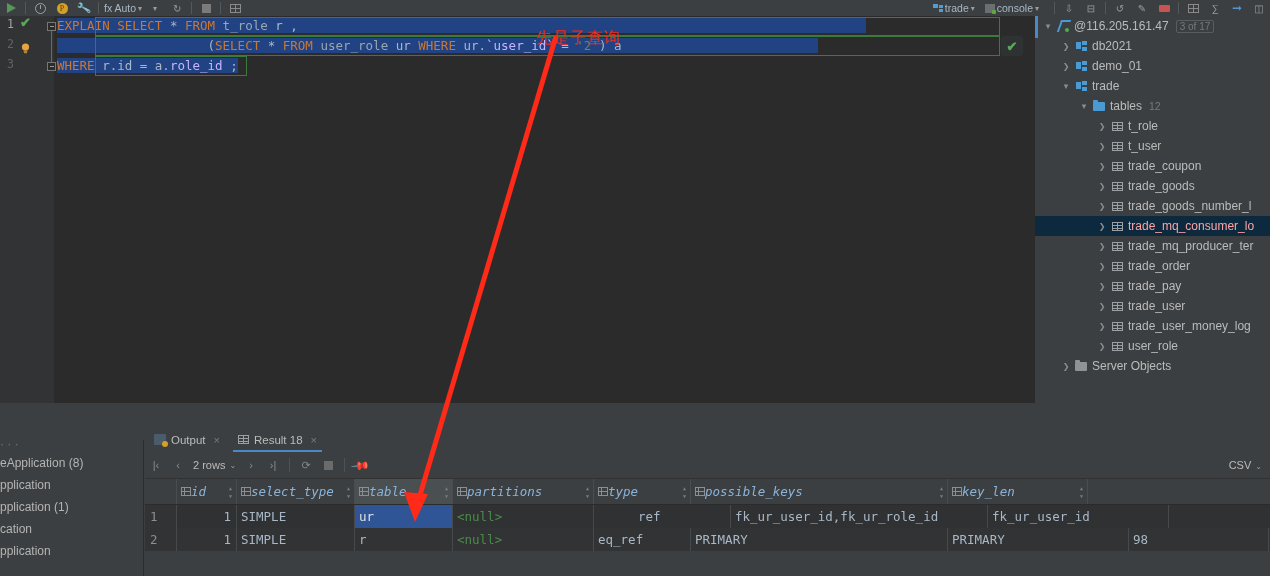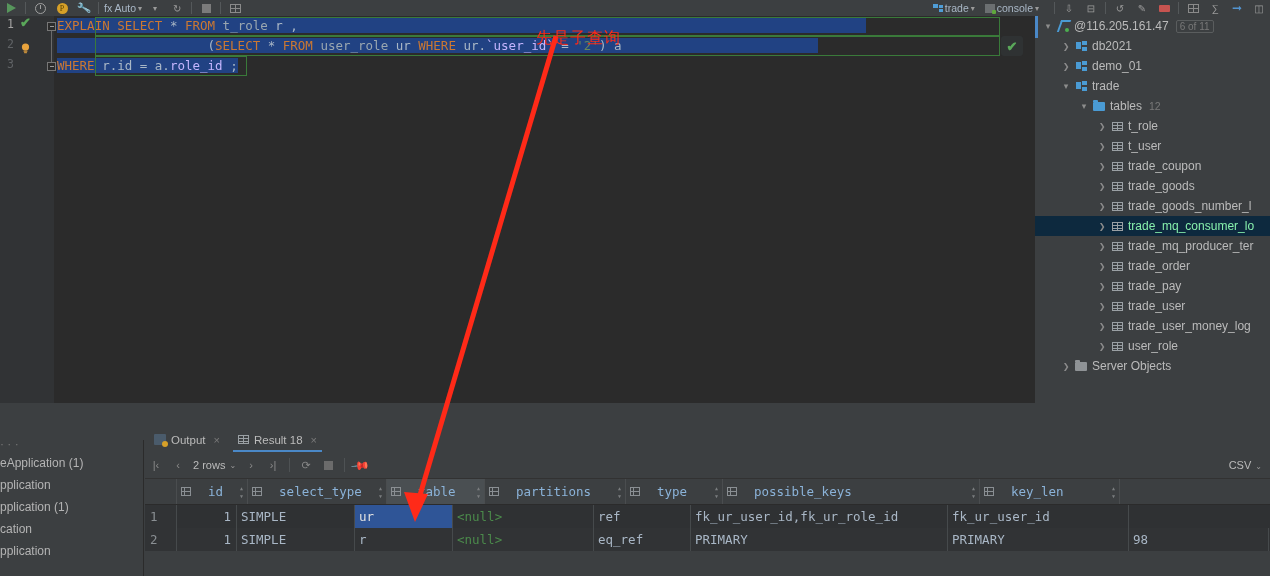--- a/index.html
+++ b/index.html
@@ -178,21 +178,21 @@
     background: #3c3f41;
     overflow: hidden;
   }
   .tree-row {
     height: 20px; display: flex; align-items: center;
     font-size: 12px; color: #bbbbbb;
     white-space: nowrap;
     position: relative;
   }
   .tree-row.selected { background: #0d293e; }
-  .tree-row.selected .tr-label { color: #86efac; }
+  .tree-row.selected .tr-label { color: #fca5a5; }
   .twisty {
     width: 14px; text-align: center; color: #8c8c8c; font-size: 9px;
     flex: 0 0 14px;
   }
   .tr-ico { flex: 0 0 16px; display:flex; align-items:center; justify-content:center; }
   .tr-label { padding-left: 3px; }
   .tr-badge {
     margin-left: 7px; color: #787878; font-size: 10.5px;
   }
   .tr-badge.boxed {
@@ -326,21 +326,22 @@
     background: #3c3f41;
     border-bottom: 1px solid #2b2b2b;
   }
   .gh {
     display: flex; align-items: center;
     color: #8bb3d9; font-size: 12.5px;
     border-right: 1px solid #4a4d4f;
     box-sizing: border-box;
     padding-left: 4px;
     position: relative;
-    gap: 17px;
+    gap: 0;
+    font-style: italic;
   }
   .gh.highlight { background: #4a4f52; }
   .gh .sortglyph {
     margin-left:auto; color:#7a7d7f; font-size:9px; padding-right: 4px;
     line-height: 8px;
   }
   .gh-ico {
     width: 10px; height: 9px; flex:0 0 10px;
     background:
       linear-gradient(#8a8f93,#8a8f93) 0 0/100% 1px no-repeat,
@@ -490,21 +491,21 @@
   </div>
 
   <div class="sidebar">
     <div class="sidebar-leftbar"></div>
     <div class="tree-row" style="padding-left:6px">
       <div class="twisty">▾</div>
       <div class="tr-ico">
           <div class="ico-conn"></div>
         </div>
       <div class="tr-label">@116.205.161.47</div>
-      <div class="tr-badge boxed">6 of 11</div>
+      <div class="tr-badge boxed">3 of 17</div>
     </div>
     <div id="tree-nodes">
         <div class="tree-row" style="padding-left: 24px;">
           <div class="twisty" style="font-size: 8px;">❯</div>
           <div class="tr-ico">
             <div class="ico-dbgrp"></div>
           </div>
           <div class="tr-label">db2021</div>
         </div>
         <div class="tree-row" style="padding-left: 24px;">
@@ -701,42 +702,42 @@
           <span class="sortglyph" style="font-size: 5px;">▲<br>▼</span>
         </div>
       </div>
     <div id="grid-body">
         <div class="grid-row odd">
           <div class="gcell rownum" style="flex: 0 0 32px;">1</div>
           <div class="gcell num" style="flex: 0 0 60px;">1</div>
           <div class="gcell " style="flex: 0 0 118px;">SIMPLE</div>
           <div class="gcell selected" style="flex: 0 0 98px;">ur</div>
           <div class="gcell nullv" style="flex: 0 0 141px;">&lt;null&gt;</div>
-          <div class="gcell " style="flex: 0 0 97px;">ref</div>
+          <div class="gcell " style="flex: 0 0 97px; margin-left: 40px;">ref</div>
           <div class="gcell " style="flex: 0 0 257px;">fk_ur_user_id,fk_ur_role_id</div>
           <div class="gcell " style="flex: 0 0 181px;">fk_ur_user_id</div>
         </div>
         <div class="grid-row even">
           <div class="gcell rownum" style="flex: 0 0 32px;">2</div>
           <div class="gcell num" style="flex: 0 0 60px;">1</div>
           <div class="gcell " style="flex: 0 0 118px;">SIMPLE</div>
           <div class="gcell " style="flex: 0 0 98px;">r</div>
           <div class="gcell nullv" style="flex: 0 0 141px;">&lt;null&gt;</div>
           <div class="gcell " style="flex: 0 0 97px;">eq_ref</div>
           <div class="gcell " style="flex: 0 0 257px;">PRIMARY</div>
           <div class="gcell " style="flex: 0 0 181px;">PRIMARY</div>
           <div class="gcell " style="flex: 0 0 140px;">98</div>
         </div>
       </div>
   </div>
 
   <div class="popup-list">
     <div class="pl-dots">· · ·</div>
     <div id="popup-items">
-        <div class="pl-row">eApplication (1)</div>
+        <div class="pl-row">eApplication (8)</div>
         <div class="pl-row">pplication</div>
         <div class="pl-row">pplication (1)</div>
         <div class="pl-row">cation</div>
         <div class="pl-row">pplication</div>
       </div>
   </div>
 
   <svg class="arrow-svg">
     <line x1="556" y1="36" x2="415" y2="512" stroke="#ff2a18" stroke-width="5"></line>
     <polygon points="415,522 404,492 428,494" fill="#ff2a18"></polygon>

